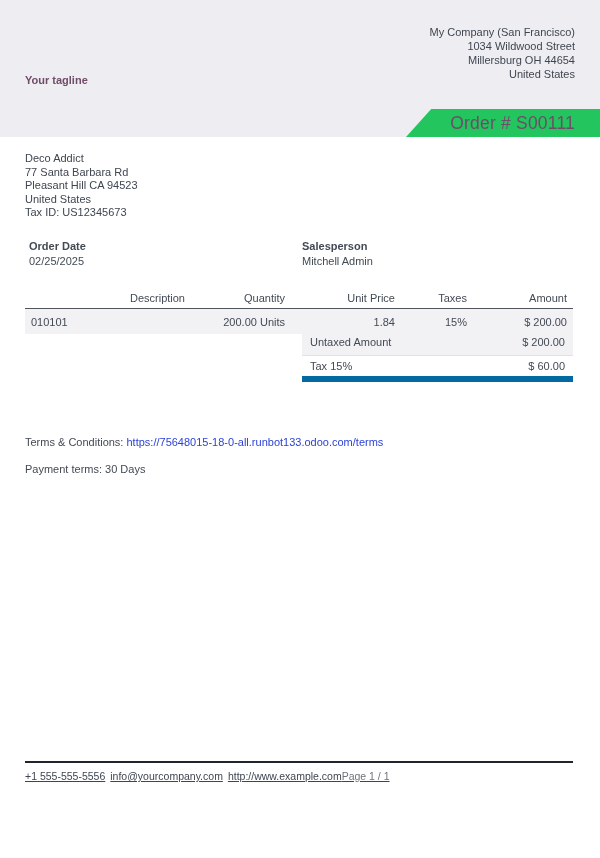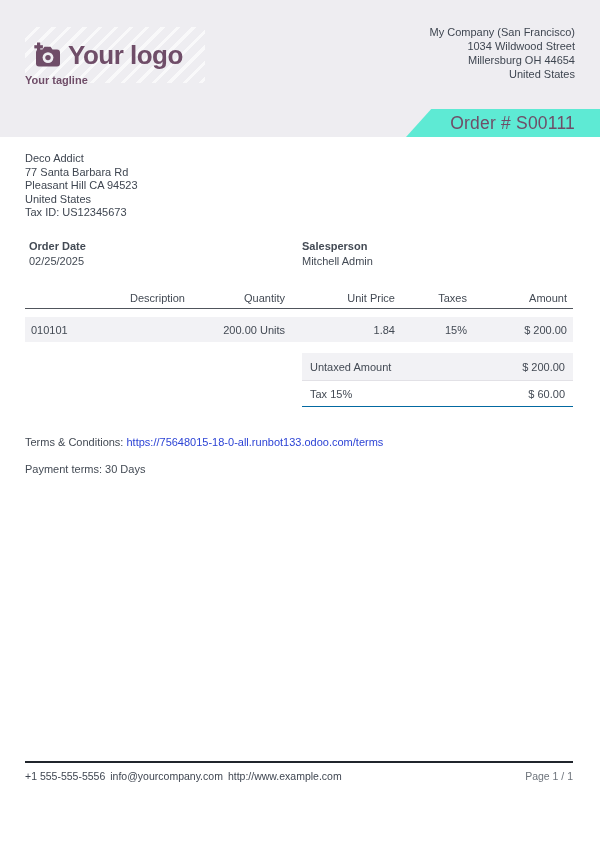--- a/index.html
+++ b/index.html
@@ -14,86 +14,74 @@
   .header-band { position:absolute; top:0; left:0; width:600px; height:137px; background:#eeedf1; }
   .logo-box {
     position:absolute; left:25px; top:27px; width:180px; height:56px;
     background:repeating-linear-gradient(135deg, rgba(255,255,255,0) 0 8px, rgba(255,255,255,0.65) 8px 11px);
     display:flex; align-items:center; padding-left:7px;
   }
   .logo-text { color:#6F4D68; font-size:26px; font-weight:700; letter-spacing:-0.5px; margin-left:7px; }
   .tagline { position:absolute; left:25px; top:74px; color:#6F4D68; font-weight:700; font-size:11px; }
   .company-block { position:absolute; top:25px; right:25px; text-align:right; line-height:14px; color:#3f4651; }
   .title-plate {
-    position:absolute; right:0; bottom:0; width:194px; height:28px; background:#5eead4;
+    position:absolute; right:0; bottom:0; width:194px; height:28px; background:#22c55e;
     clip-path:polygon(13% 0, 100% 0, 100% 100%, 0 100%);
   }
   .doc-title {
     line-height:29px; text-align:right; padding-right:25px;
     color:#6F4D68; font-size:17.5px; letter-spacing:0.2px;
   }
   
   .customer-block { position:absolute; left:25px; top:152px; line-height:13.6px; color:#3f4651; }
   
   .meta { position:absolute; left:25px; top:240px; width:548px; height:32px; }
   .meta-col { position:absolute; top:0; }
   .meta-col.c1 { left:4px; }
   .meta-col.c2 { left:277px; }
   .meta-label { font-weight:700; margin-bottom:3px; }
   
   .items { position:absolute; left:25px; top:288px; width:548px; }
   .trow { display:flex; width:100%; }
   .thead { border-bottom:1px solid #50555c; }
   .thead .cell { padding:4px 6px;text-align:right; }
-  .tbody-row { margin-top:8px; background:#f2f2f5; }
+  .tbody-row { margin-top:0; background:#f2f2f5; }
   .tbody-row .cell { padding:6.5px 6px; }
   .cell { flex:0 0 auto; }
   .c-desc  { width:166px; text-align:left; }
   .c-qty   { width:100px; text-align:right; }
   .c-price { width:110px; text-align:right; }
   .c-tax   { width:72px;  text-align:right; }
   .c-amt   { width:100px; text-align:right; }
   
-  .totals { position:absolute; left:302px; top:353px; width:271px; }
+  .totals { position:absolute; left:302px; top:328px; width:271px; }
   .tot-row { display:flex; justify-content:space-between; align-items:center; height:27px; padding:0 8px; }
   .tot-row.shade { background:#f2f2f5; }
-  .tot-row.mid { background:#ffffff; border-top:1px solid #e2e1e6; border-bottom:1px solid #0369a1; }
+  .tot-row.mid { background:#ffffff; border-top:1px solid #e2e1e6; border-bottom:6px solid #0369a1; }
   .tot-row.grand { color:#6F4D68; font-weight:700; }
   
   .terms-line { position:absolute; left:25px; top:436px; }
   .terms-link { color:#2C43D5; text-decoration:none; }
   .payment-line { position:absolute; left:25px; top:463px; }
   
   .footer {
     position:absolute; left:25px; top:761px; width:548px;
     border-top:2px solid #20252c; padding-top:7px;
-    display:flex; justify-content:space-between; align-items:flex-start;
-    font-size:10.5px; color:#3f4651;
+    display:flex; align-items:flex-start;
+    font-size:10.5px; color:#3f4651;text-decoration:underline;
   }
   .footer-left { display:flex; gap:5px; }
   .page-num { color:#6d737b; }
 </style>
 </head>
 <body>
 
 <div class="page">
 
   <div class="header-band">
-    <div class="logo-box">
-      <span style="display:inline-flex;">
-        <svg width="29" height="26" viewBox="0 0 29 26">
-          <rect x="5" y="0.5" width="3.2" height="8.6" fill="#6F4D68"></rect>
-          <rect x="2.3" y="3.2" width="8.6" height="3.2" fill="#6F4D68"></rect>
-          <path d="M10.5 7.5 L12.5 4.8 L18.5 4.8 L20.5 7.5 L25 7.5 Q28 7.5 28 10.5 L28 21.5 Q28 24.5 25 24.5 L7 24.5 Q4 24.5 4 21.5 L4 10.5 Q4 7.5 7 7.5 Z" fill="#6F4D68"></path>
-          <circle cx="16" cy="15.6" r="5.4" fill="#eeedf1"></circle>
-          <circle cx="16" cy="15.6" r="2.7" fill="#6F4D68"></circle>
-        </svg>
-      </span>
-      <span class="logo-text">Your logo</span>
-    </div>
     <div class="tagline">Your tagline</div>
 
     <div class="company-block">
       <div>My Company (San Francisco)</div>
       <div>1034 Wildwood Street</div>
       <div>Millersburg OH 44654</div>
       <div>United States</div>
     </div>
 
     <div class="title-plate">

